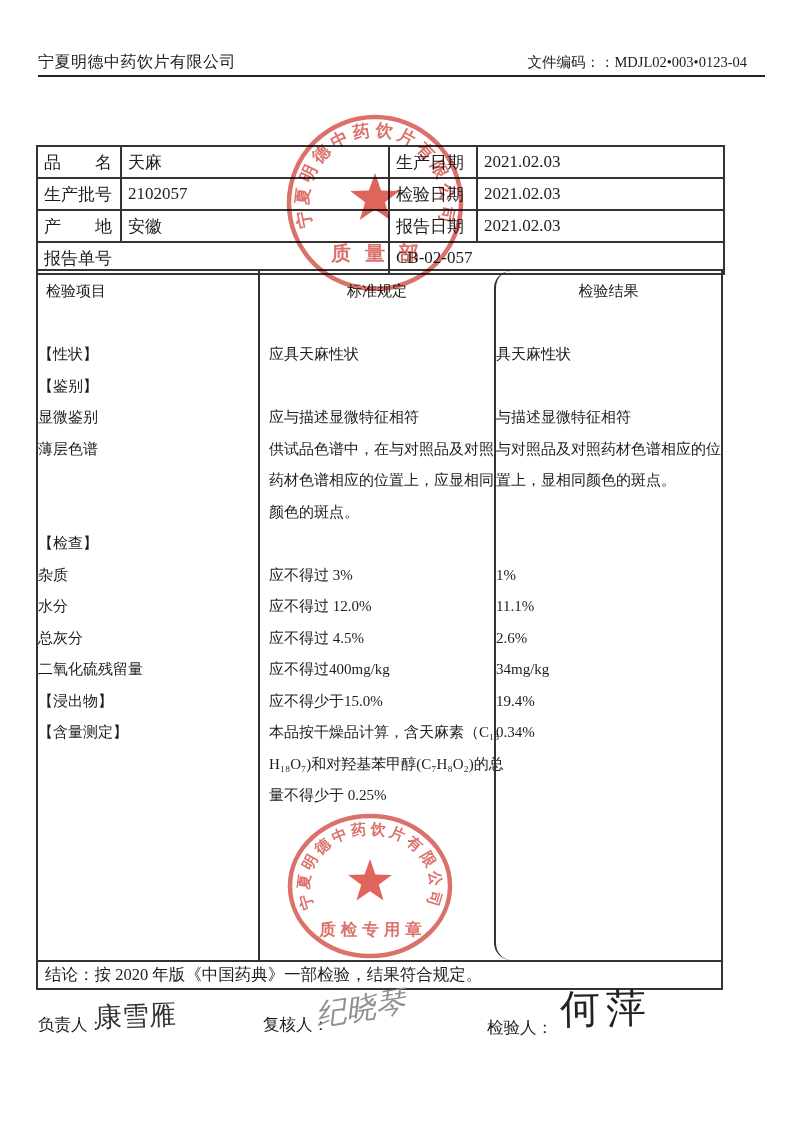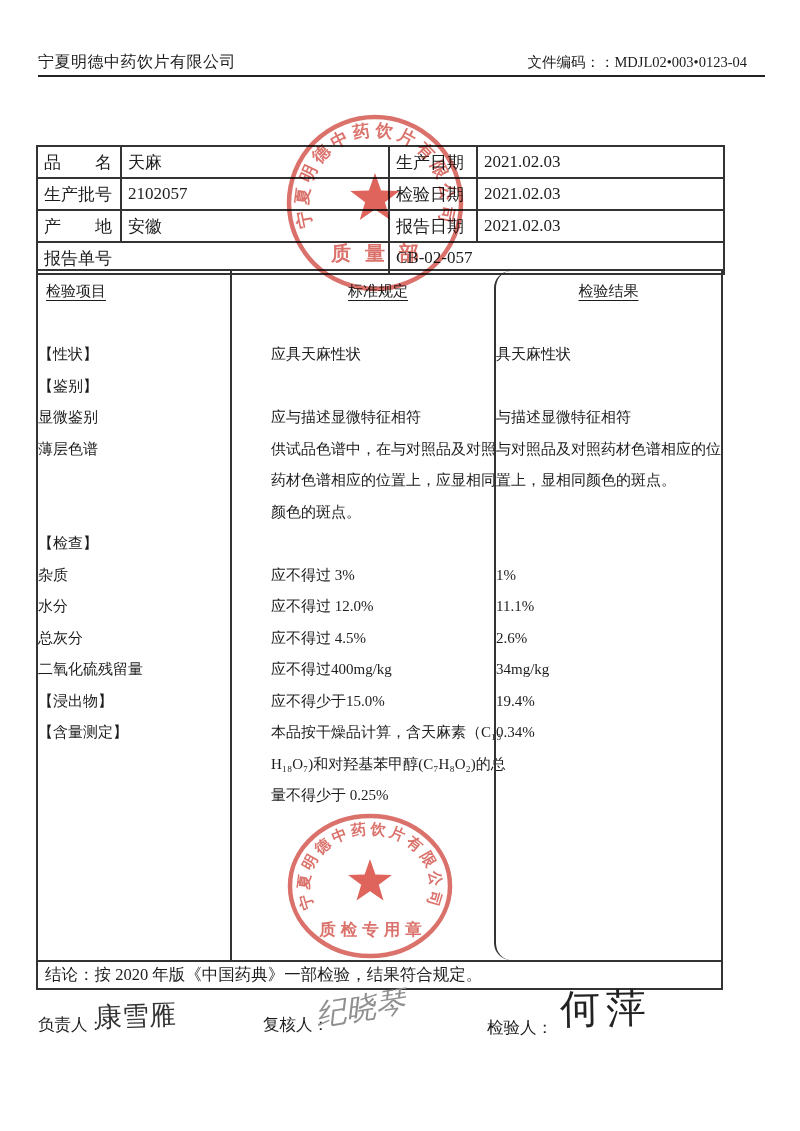--- a/index.html
+++ b/index.html
@@ -17,25 +17,25 @@
   
   table.info{position:absolute;left:36px;top:145px;width:687px;border-collapse:collapse;table-layout:fixed;}
   table.info td{border:2px solid #333;font-size:17px;padding:2px 6px;overflow:hidden;white-space:nowrap;}
   table.info tr{height:32px;}
   col.c1{width:84px;} col.c2{width:268px;} col.c3{width:88px;} col.c4{width:247px;}
   
   .main{position:absolute;left:36px;top:269px;width:687px;height:693px;
     border:2px solid #333;box-sizing:border-box;display:flex;align-items:stretch;}
   .col{box-sizing:border-box;padding-top:5px;font-size:15px;}
   .col1{width:230px;}
-  .col2{width:264px;border-left:2px solid #333;padding-left:30px;}
+  .col2{width:236px;border-left:2px solid #333;}
   .col3{flex:1;border-left:2px solid #333;border-radius:17px;}
   .col-head{height:31.5px;line-height:31.5px;overflow:hidden;}
   .col-head.center{text-align:center;}
-  .col-head .uline{text-decoration:underline;text-underline-offset:4px;margin-top:11px;}
+  .col-head .uline{text-underline-offset:4px;margin-top:11px;}
   .col1 .col-head{padding-left:8px;}
   .bline{height:31.5px;line-height:31.5px;white-space:nowrap;overflow:visible;}
   .col1 .bline{}
   .col2 .bline{padding-left:9px;}
   .col3 .bline{padding-left:0;}
   
   .conclusion{position:absolute;left:36px;top:960px;width:687px;height:30px;
     border:2px solid #333;box-sizing:border-box;font-size:16.5px;line-height:26px;padding-left:7px;white-space:nowrap;}
   
   .sig-label{position:absolute;font-size:16.5px;text-align:right;}

